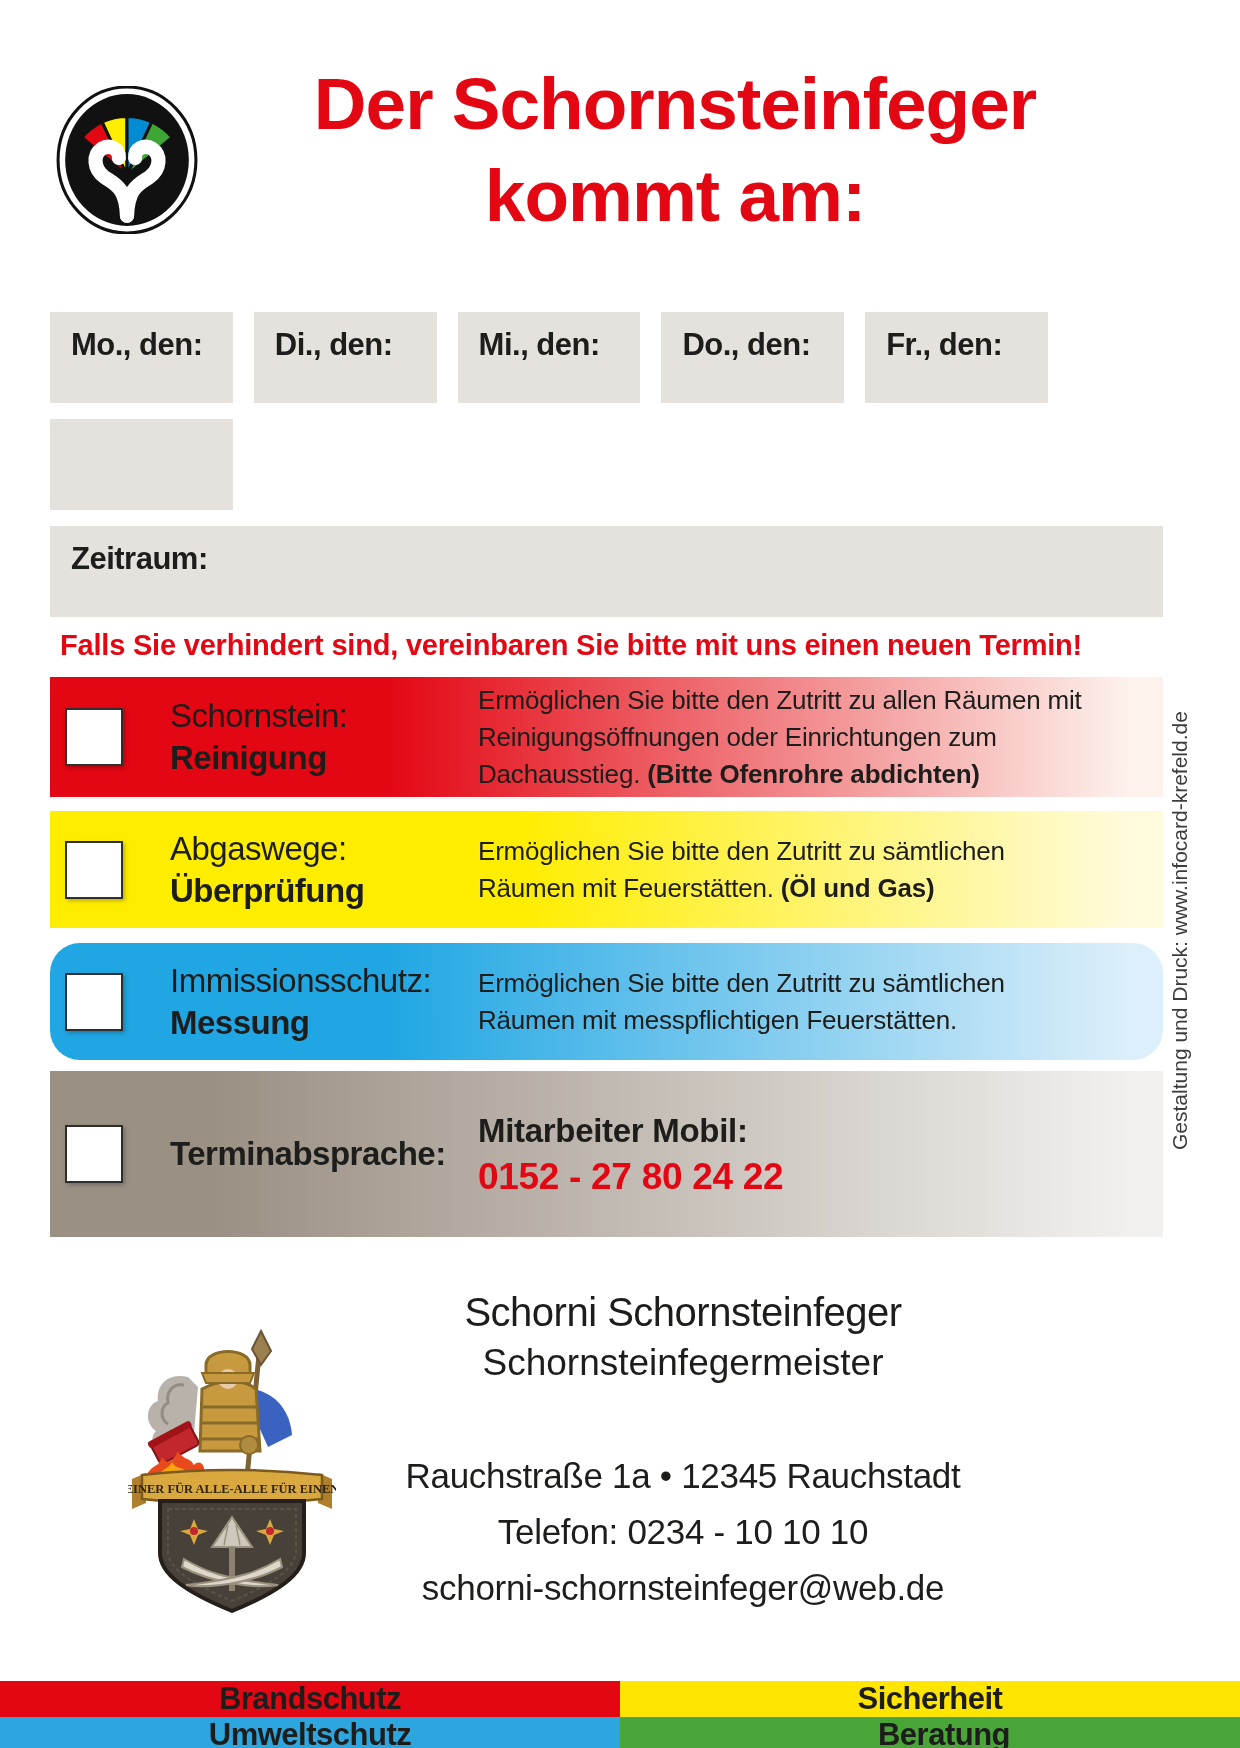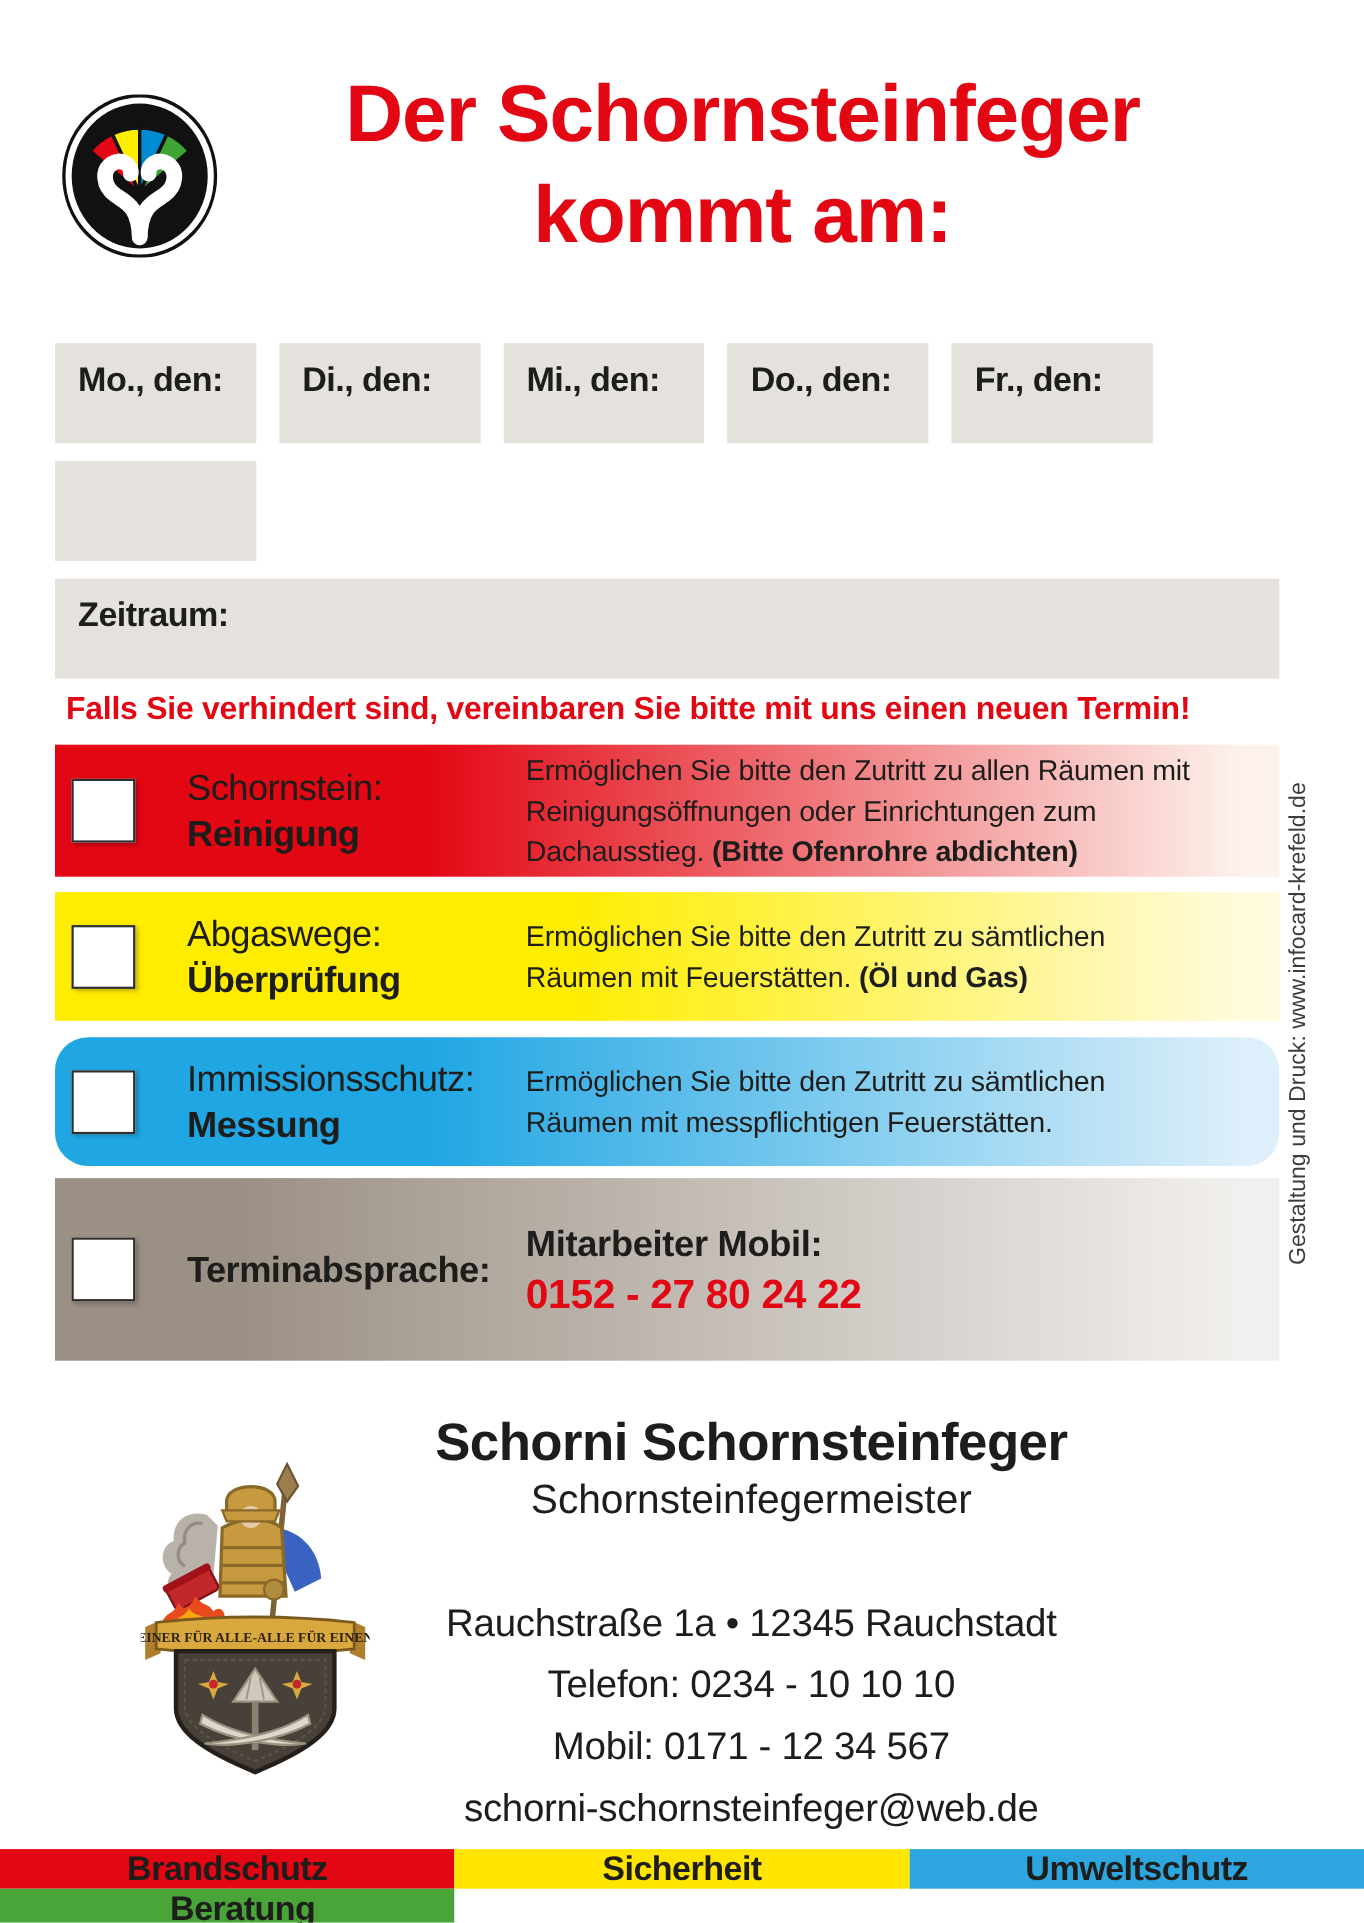--- a/index.html
+++ b/index.html
@@ -40,27 +40,27 @@
   .appt-desc .mobile-number{font-weight:700;font-size:37px;color:#e30613;}
 
   
   .credit{position:absolute;left:1168px;top:693px;width:30px;height:475px;
           writing-mode:vertical-rl;transform:rotate(180deg);text-align:center;
           font-size:21px;color:#3c3c3b;white-space:nowrap;}
 
   
   .crest{position:absolute;left:128px;top:1326px;width:208px;height:290px;}
   .biz{position:absolute;left:300px;top:1286px;width:766px;text-align:center;}
-  .biz-name{font-size:48px;line-height:52px;font-weight:700;letter-spacing:-0.5px;}
+  .biz-name{font-size:40px;line-height:52px;font-weight:400;letter-spacing:-0.5px;}
   .biz-sub{font-size:37px;line-height:50px;}
   .biz-contact{margin-top:60px;font-size:35px;line-height:56px;letter-spacing:-0.3px;}
 
   
   .footer{position:absolute;left:0;top:1681px;width:1240px;height:67px;
-          display:grid;grid-template-columns:repeat(3,1fr);}
+          display:grid;grid-template-columns:repeat(2,1fr);}
   .footer-cell{display:flex;align-items:center;justify-content:center;
                font-size:31px;font-weight:700;color:#1d1d1b;letter-spacing:-0.5px;}
 </style>
 </head>
 <body>
 
 <div class="page">
 
   <svg class="logo" viewBox="0 0 140 146">
     <ellipse cx="70" cy="73" rx="68" ry="72" fill="#ffffff" stroke="#111111" stroke-width="3"></ellipse>
@@ -196,21 +196,20 @@
     <path d="M56,232 C76,244 96,252 150,258 C128,262 84,256 54,240 Z" fill="#ded7cb" stroke="#9a927f" stroke-width="2"></path>
     <path d="M152,232 C132,244 112,252 58,258 C80,262 124,256 154,240 Z" fill="#ded7cb" stroke="#9a927f" stroke-width="2"></path>
   </svg>
 
   <div class="biz">
     <div class="biz-name">Schorni Schornsteinfeger</div>
     <div class="biz-sub">Schornsteinfegermeister</div>
     <div class="biz-contact">
       <div>Rauchstraße 1a  •  12345 Rauchstadt</div>
       <div>Telefon: 0234 - 10 10 10</div>
-      <div>Mobil: 0171 - 12 34 567</div>
       <div>schorni-schornsteinfeger@web.de</div>
     </div>
   </div>
 
   <div class="footer">
     <div class="footer-cell" style="background: rgb(227, 6, 19);">
         <span>Brandschutz</span>
       </div>
     <div class="footer-cell" style="background: rgb(255, 229, 0);">
         <span>Sicherheit</span>

